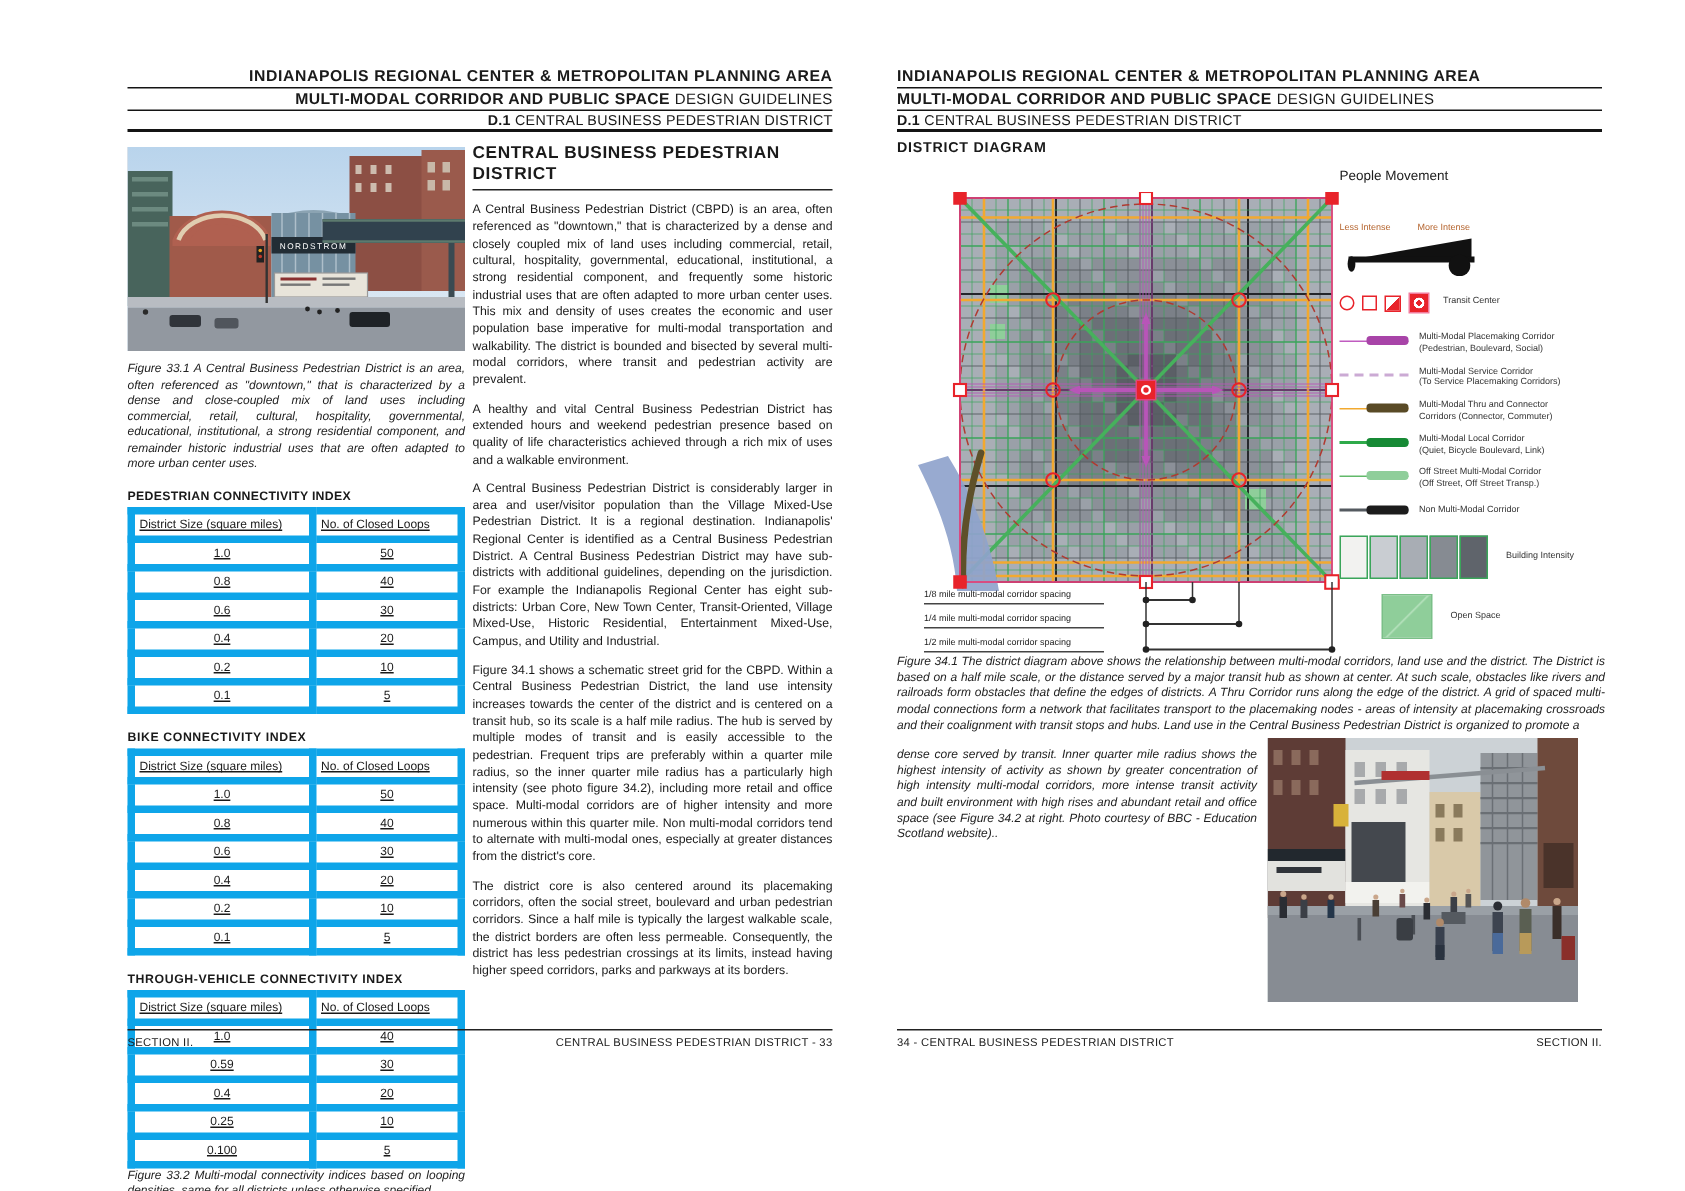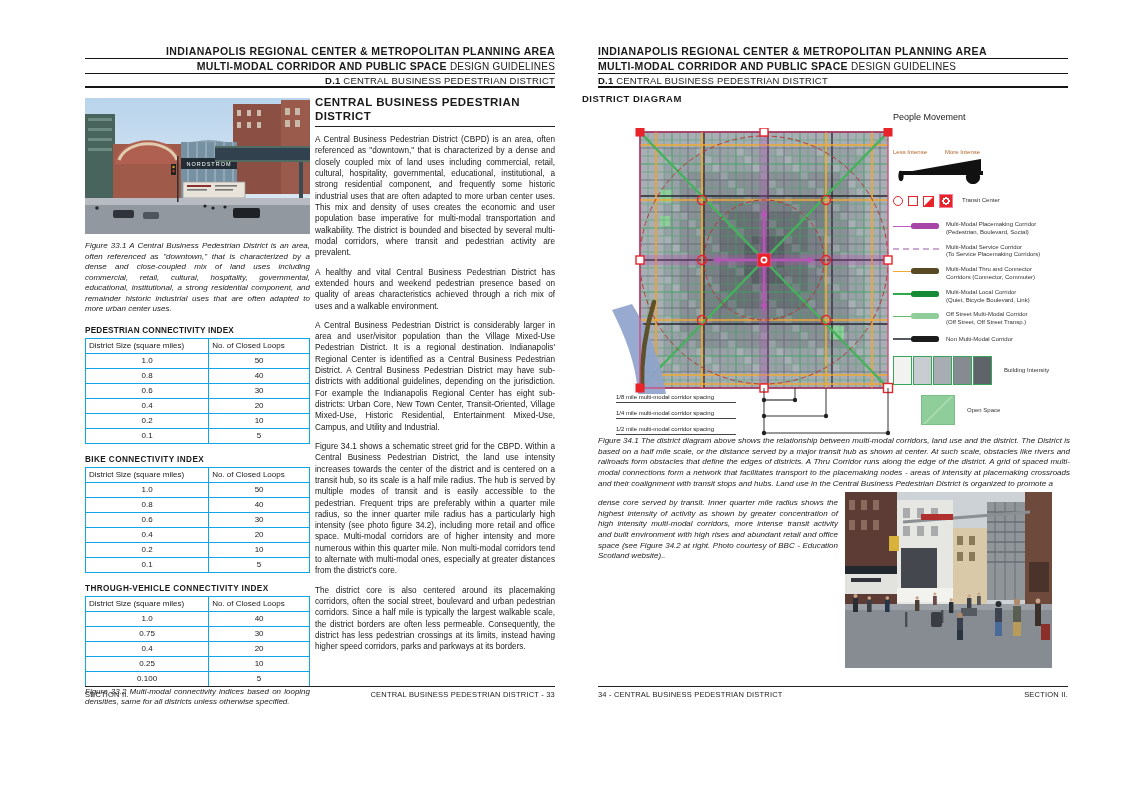--- a/index.html
+++ b/index.html
@@ -20,30 +20,30 @@
   .pagefooter{position:absolute;top:686px;width:470px;border-top:1.5px solid #222;
               display:flex;justify-content:space-between;font-size:7.5px;padding-top:3px;letter-spacing:.2px;}
   .pf-left{left:85px;} .pf-right{left:598px;text-align:right;}
   
   .lcol{position:absolute;left:85px;top:98px;width:225px;}
   .photo{width:225px;height:136px;overflow:hidden;background:#b8c8d8;}
   .figcap{font-size:8px;font-style:italic;line-height:1.32;text-align:justify;color:#222;margin-top:7px;}
   .ctitle{font-size:8.2px;font-weight:bold;letter-spacing:.2px;margin:11px 0 3px;}
   .ctitle.light{font-weight:bold;letter-spacing:.4px;}
   table.ctable{border-collapse:collapse;width:100%;font-size:8px;}
-  .ctable th,.ctable td{border:1px solid #0ea5e9;padding:2px 3px;height:10px;}
+  .ctable th,.ctable td{border:5px solid #0ea5e9;padding:2px 3px;height:10px;text-decoration:underline;}
   .ctable th{text-align:left;font-weight:normal;}
   .ctable td{text-align:center;}
   
   .acol{position:absolute;left:315px;top:96px;width:240px;}
   .atitle{font-size:11.5px;font-weight:bold;letter-spacing:.4px;line-height:1.18;
           border-bottom:1.5px solid #222;padding-bottom:3px;margin-bottom:7px;}
   .apara{font-size:8.2px;line-height:1.38;text-align:justify;margin:0 0 8px;}
   
-  .dd-title{position:absolute;left:582px;top:93px;font-size:9.5px;font-weight:bold;letter-spacing:.5px;}
+  .dd-title{position:absolute;left:598px;top:93px;font-size:9.5px;font-weight:bold;letter-spacing:.5px;}
   #diagram-wrap{position:absolute;left:608px;top:128px;width:287px;height:315px;}
   .spacelab{position:absolute;left:616px;width:120px;font-size:6px;color:#222;
             border-bottom:1px solid #444;padding-bottom:1.5px;background:transparent;}
   
   .legend{position:absolute;left:893px;top:112px;width:182px;font-size:6px;color:#333;}
   .lg-title{font-size:9px;color:#1a1a1a;margin-bottom:27px;}
   .lg-int-labels{display:flex;gap:18px;color:#b5652f;margin-bottom:1px;}
   .lg-transit{display:flex;align-items:center;gap:5px;margin:9px 0 13px;}
   .ti{display:inline-block;box-sizing:border-box;}
   .ti-circle{width:10px;height:10px;border:1.8px solid #e8232a;border-radius:50%;}
@@ -229,21 +229,21 @@
         <th style="width:55%">District Size (square miles)</th>
         <th>No. of Closed Loops</th>
           </tr>
         </thead>
       <tbody>
         <tr>
             <td>1.0</td>
             <td>40</td>
           </tr>
         <tr>
-            <td>0.75</td>
+            <td>0.59</td>
             <td>30</td>
           </tr>
         <tr>
             <td>0.4</td>
             <td>20</td>
           </tr>
         <tr>
             <td>0.25</td>
             <td>10</td>
           </tr>
@@ -253,21 +253,21 @@
           </tr>
       </tbody>
     </table>
 
     <div class="figcap" style="margin-top:0">Figure 33.2 Multi-modal connectivity indices based on looping densities, same for all districts unless otherwise specified.</div>
   </div>
 
   <div class="acol">
     <div class="atitle">CENTRAL BUSINESS PEDESTRIAN DISTRICT</div>
     <p class="apara">A Central Business Pedestrian District (CBPD) is an area, often referenced as "downtown," that is characterized by a dense and closely coupled mix of land uses including commercial, retail, cultural, hospitality, governmental, educational, institutional, a strong residential component, and frequently some historic industrial uses that are often adapted to more urban center uses. This mix and density of uses creates the economic and user population base imperative for multi-modal transportation and walkability. The district is bounded and bisected by several multi-modal corridors, where transit and pedestrian activity are prevalent.</p>
-    <p class="apara">A healthy and vital Central Business Pedestrian District has extended hours and weekend pedestrian presence based on quality of areas characteristics achieved through a rich mix of uses and a walkable environment.</p>
+    <p class="apara">A healthy and vital Central Business Pedestrian District has extended hours and weekend pedestrian presence based on quality of life characteristics achieved through a rich mix of uses and a walkable environment.</p>
     <p class="apara">A Central Business Pedestrian District is considerably larger in area and user/visitor population than the Village Mixed-Use Pedestrian District. It is a regional destination. Indianapolis' Regional Center is identified as a Central Business Pedestrian District. A Central Business Pedestrian District may have sub-districts with additional guidelines, depending on the jurisdiction. For example the Indianapolis Regional Center has eight sub-districts:  Urban Core, New Town Center, Transit-Oriented, Village Mixed-Use, Historic Residential, Entertainment Mixed-Use, Campus, and Utility and Industrial.</p>
     <p class="apara">Figure 34.1 shows a schematic street grid for the CBPD. Within a Central Business Pedestrian District, the land use intensity increases towards the center of the district and is centered on a transit hub, so its scale is a half mile radius.   The hub is served by multiple modes of transit and is easily accessible to the pedestrian.    Frequent trips are preferably within a quarter mile radius, so the inner quarter mile radius has a particularly high intensity (see photo figure 34.2), including more retail and office space.  Multi-modal corridors are of higher intensity and more numerous within this quarter mile.  Non multi-modal corridors tend to alternate with multi-modal ones, especially at greater distances from the district's core.</p>
     <p class="apara">The district core is also centered around its placemaking corridors, often the social street, boulevard and urban pedestrian corridors.  Since a half mile is typically the largest walkable scale, the district borders are often less permeable. Consequently, the district has less pedestrian crossings at its limits, instead having higher speed corridors, parks and parkways at its borders.</p>
   </div>
 
   <div class="pagefooter pf-left">
     <span>SECTION II.</span>
     <span>CENTRAL BUSINESS PEDESTRIAN DISTRICT - 33</span>
   </div>
 

